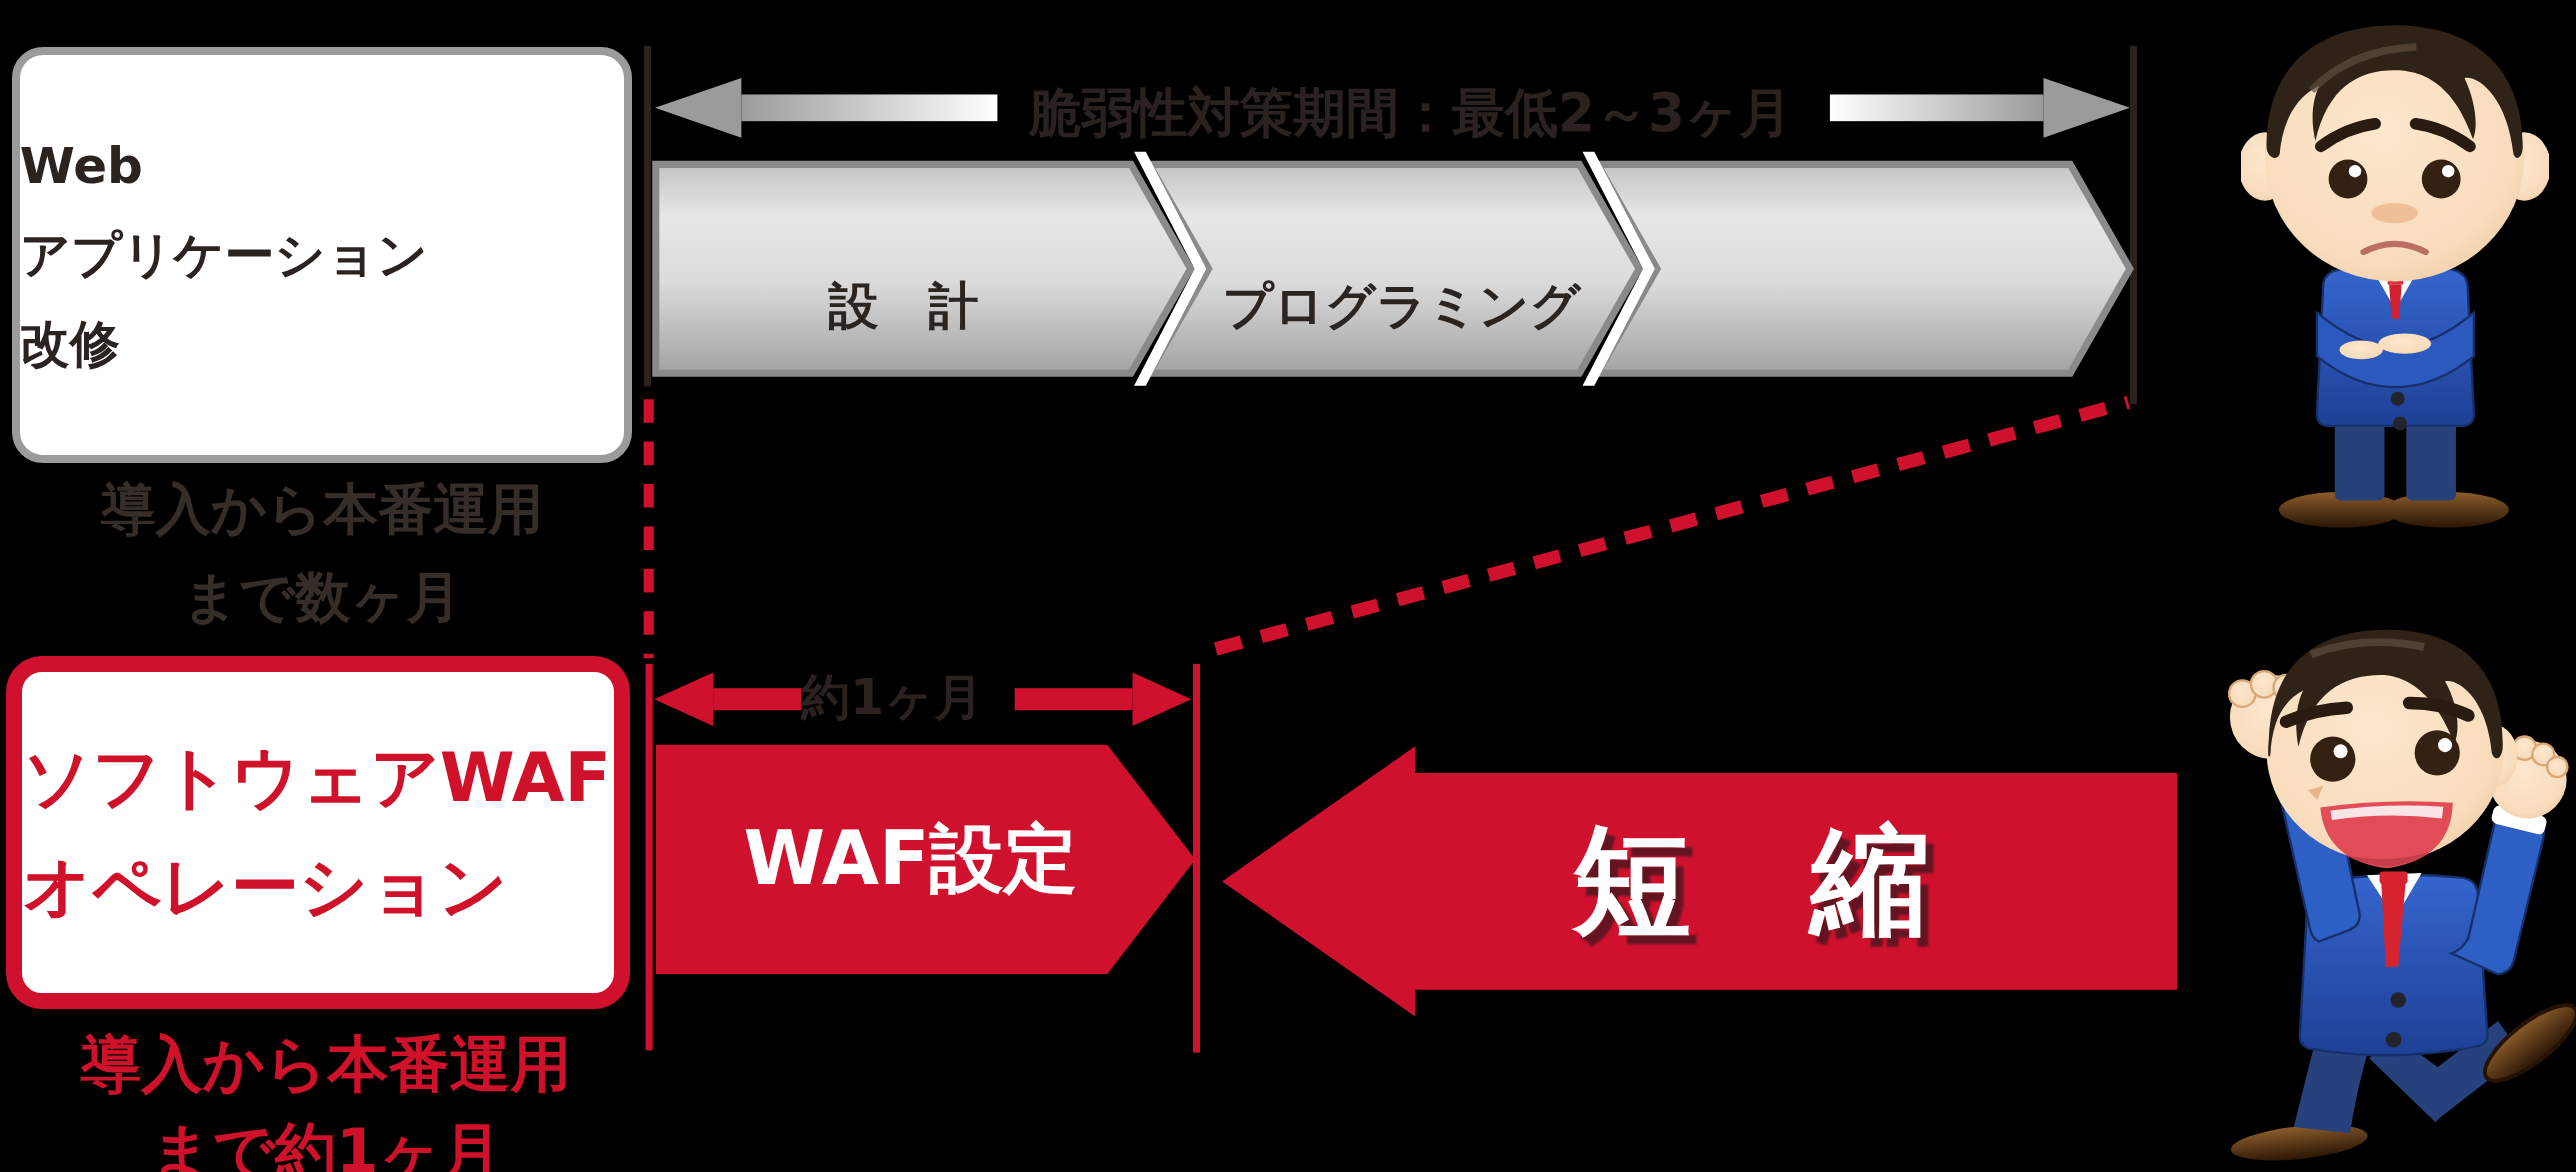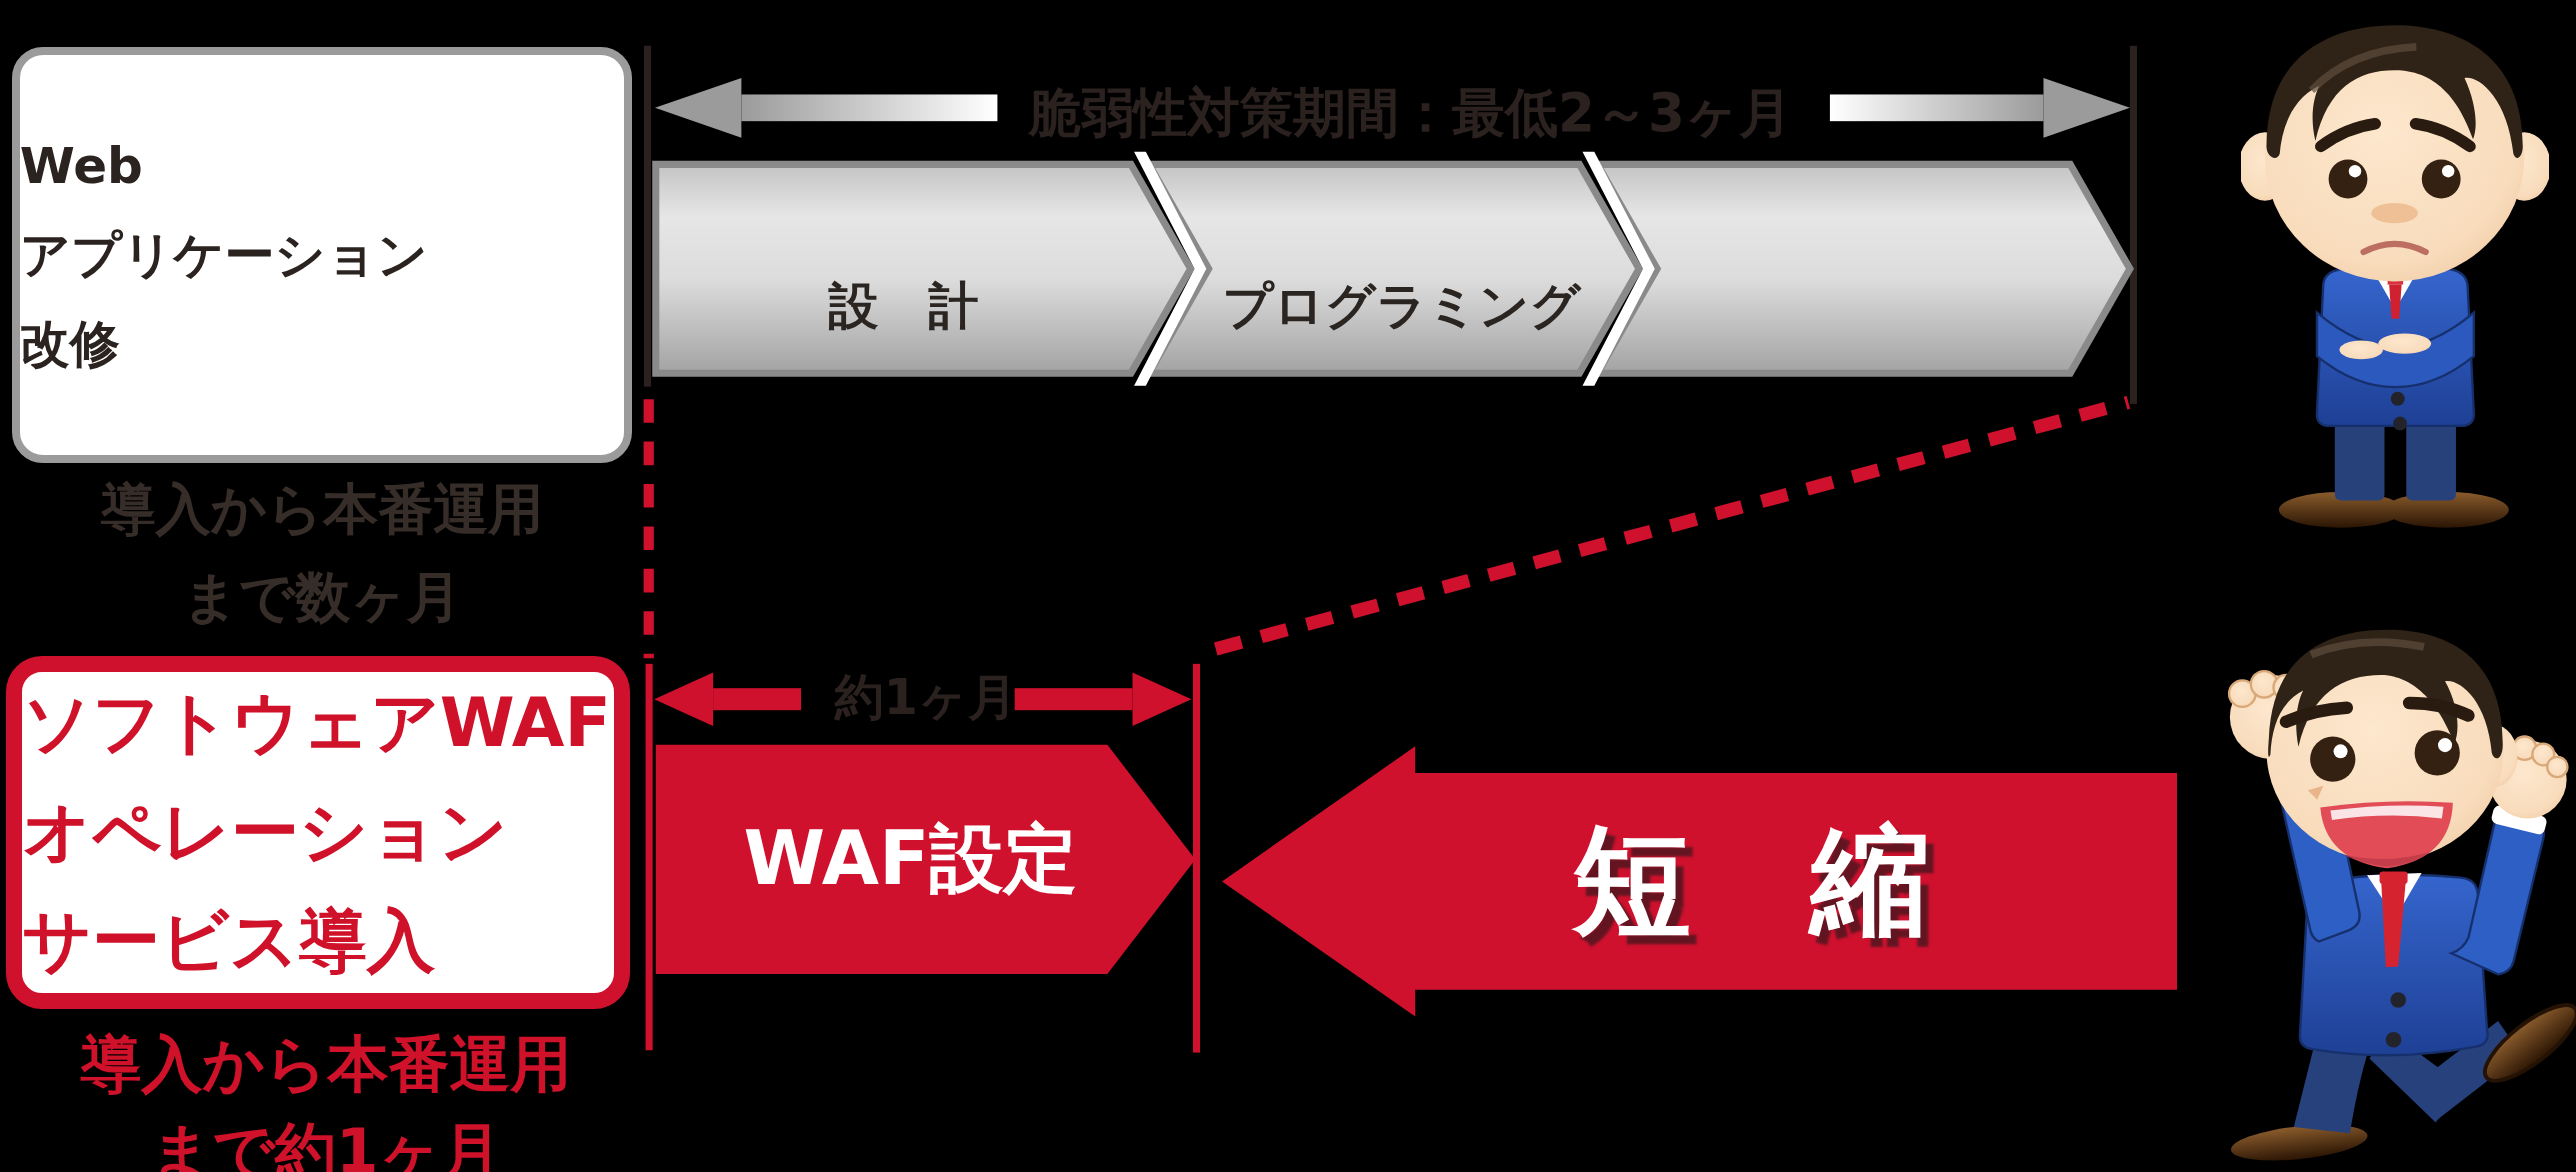--- a/index.html
+++ b/index.html
@@ -41,21 +41,21 @@
     color:#cf1129;font-weight:700;font-size:68px;line-height:1.6;white-space:nowrap;
   }
   
   .red-caption{
     left:0;top:1021px;width:652px;
     color:#cf1129;font-weight:700;font-size:61px;line-height:1.42;text-align:center;
   }
   
   .month-label{
     left:801px;top:664px;width:216px;height:68px;
-    color:#2b2220;font-weight:700;font-size:49px;line-height:68px;text-align:right;white-space:nowrap;
+    color:#2b2220;font-weight:700;font-size:49px;line-height:68px;text-align:left;white-space:nowrap;
   }
   
   .waf-label{
     left:675px;top:810px;width:471px;height:97px;
     color:#fff;font-weight:700;font-size:74px;line-height:97px;text-align:center;white-space:nowrap;
   }
   
   .shorten-label{
     left:1437px;top:809px;width:628px;height:145px;
     color:#fff;font-weight:700;font-size:119px;line-height:145px;text-align:center;white-space:nowrap;
@@ -142,21 +142,20 @@
   </div>
 
   <div class="abs duration-label">脆弱性対策期間：最低2～3ヶ月</div>
 
   <div class="abs phase phase1">設　計</div>
   <div class="abs phase phase2">プログラミング</div>
 
   <div class="abs ctext wafbox">
     <span>ソフトウェアWAF</span>
     <span>オペレーション</span>
-    <span>サービス導入</span>
   </div>
 
   <div class="abs red-caption">
     <div>導入から本番運用</div>
     <div>まで約1ヶ月</div>
   </div>
 
   <div class="abs month-label">約1ヶ月</div>
 
   <div class="abs waf-label">WAF設定</div>

